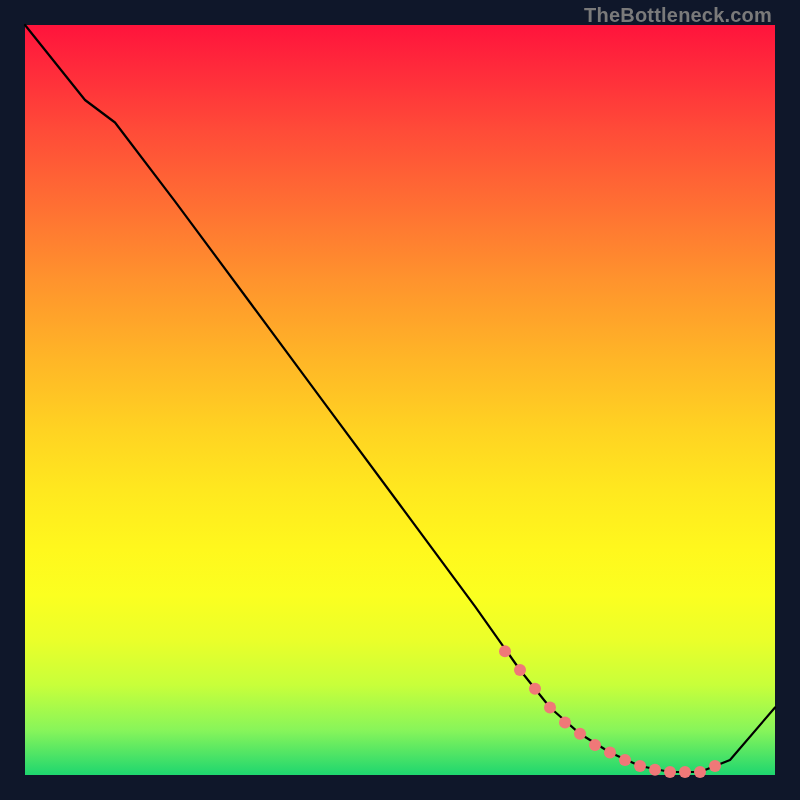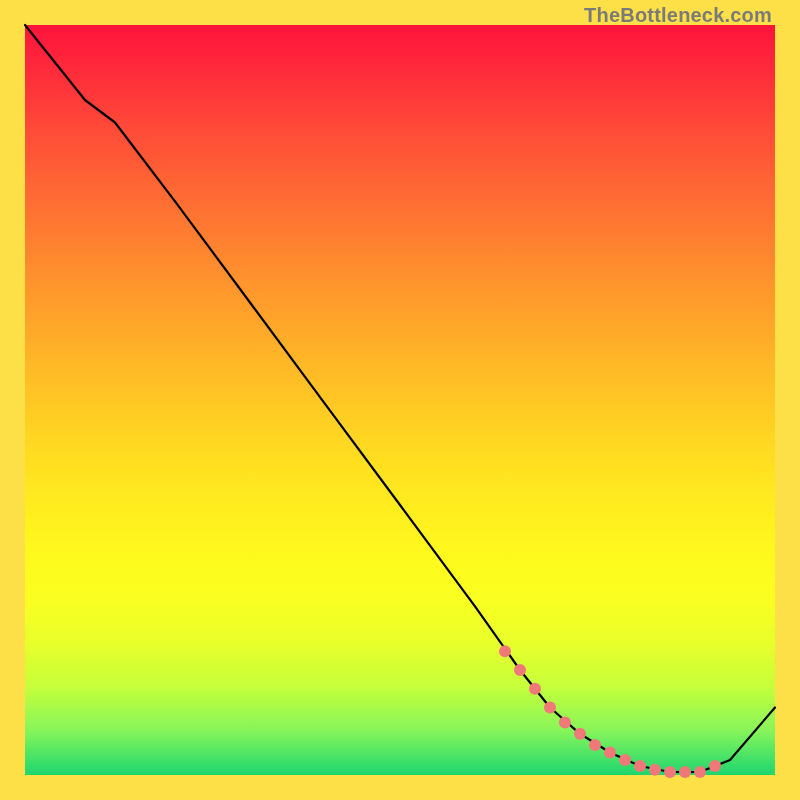--- a/index.html
+++ b/index.html
@@ -8,21 +8,21 @@
     width: 800px;
     height: 800px;
     background: #000;
     overflow: hidden;
     font-family: Arial, Helvetica, sans-serif;
   }
   .stage {
     position: relative;
     width: 800px;
     height: 800px;
-    background: #fde047;
+    background: #0f172a;
   }
   .plot {
     position: absolute;
     left: 25px;
     top: 25px;
     width: 750px;
     height: 750px;
     
     background: linear-gradient(
       to bottom,

